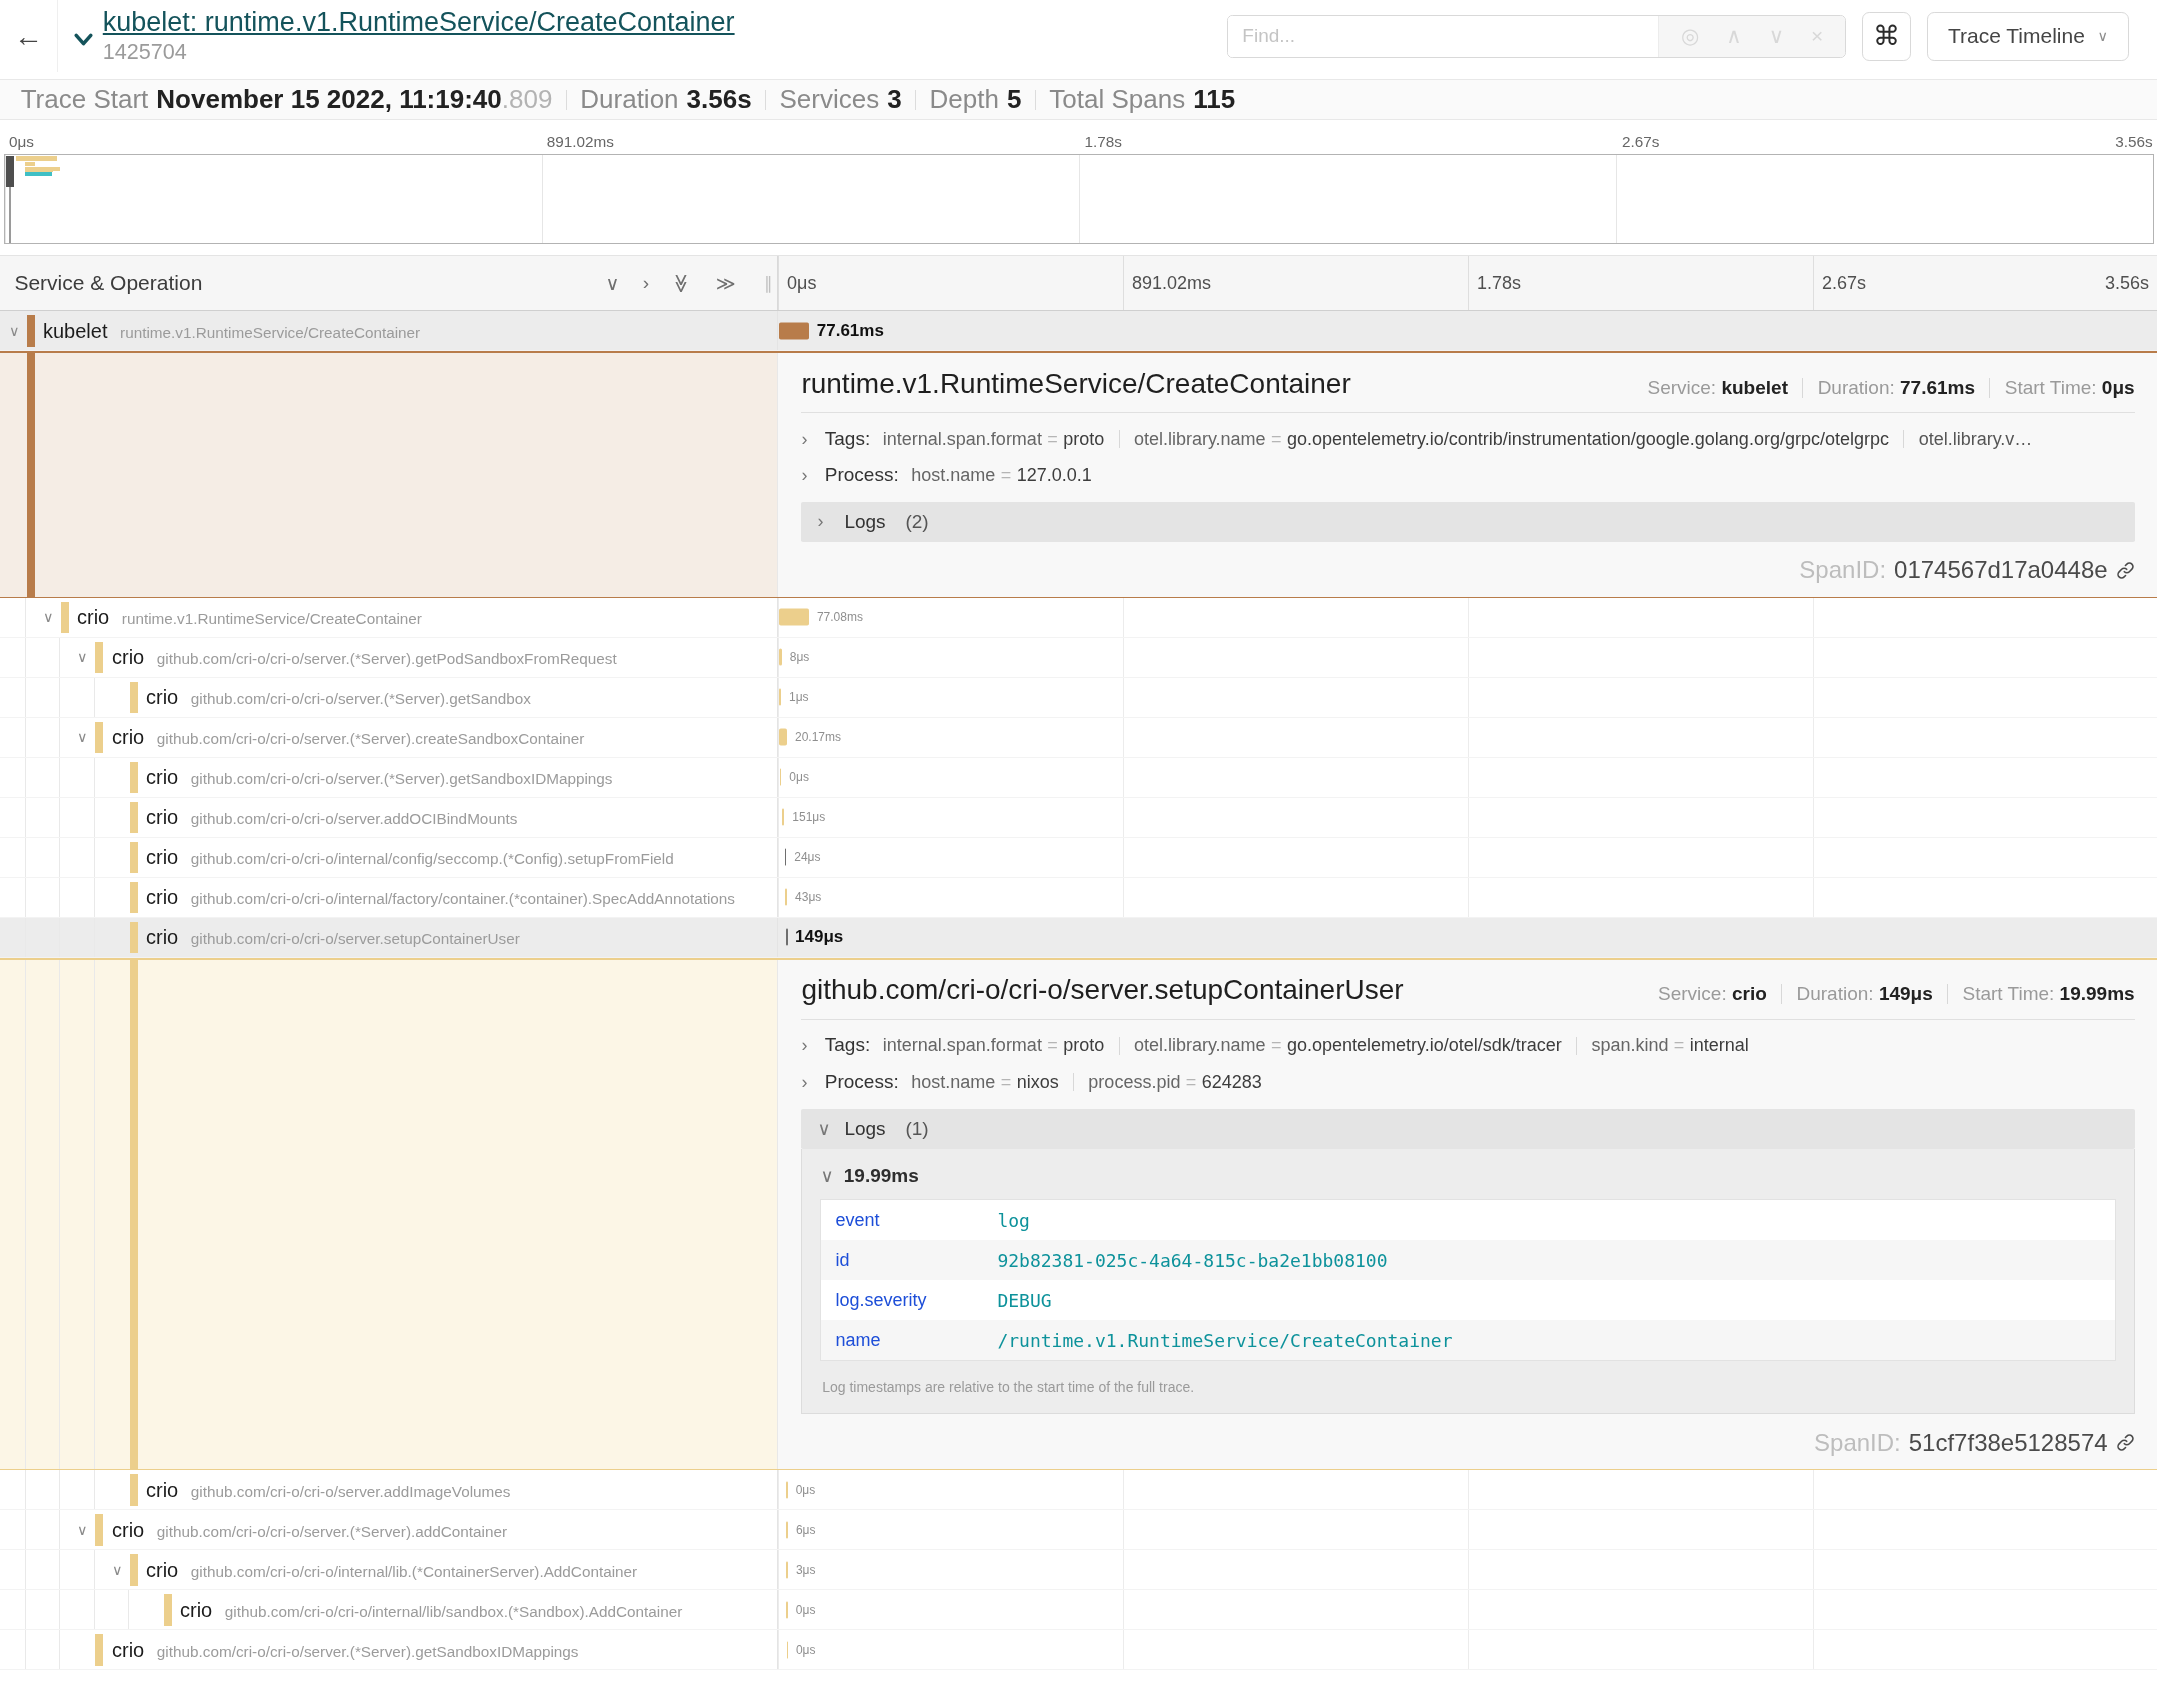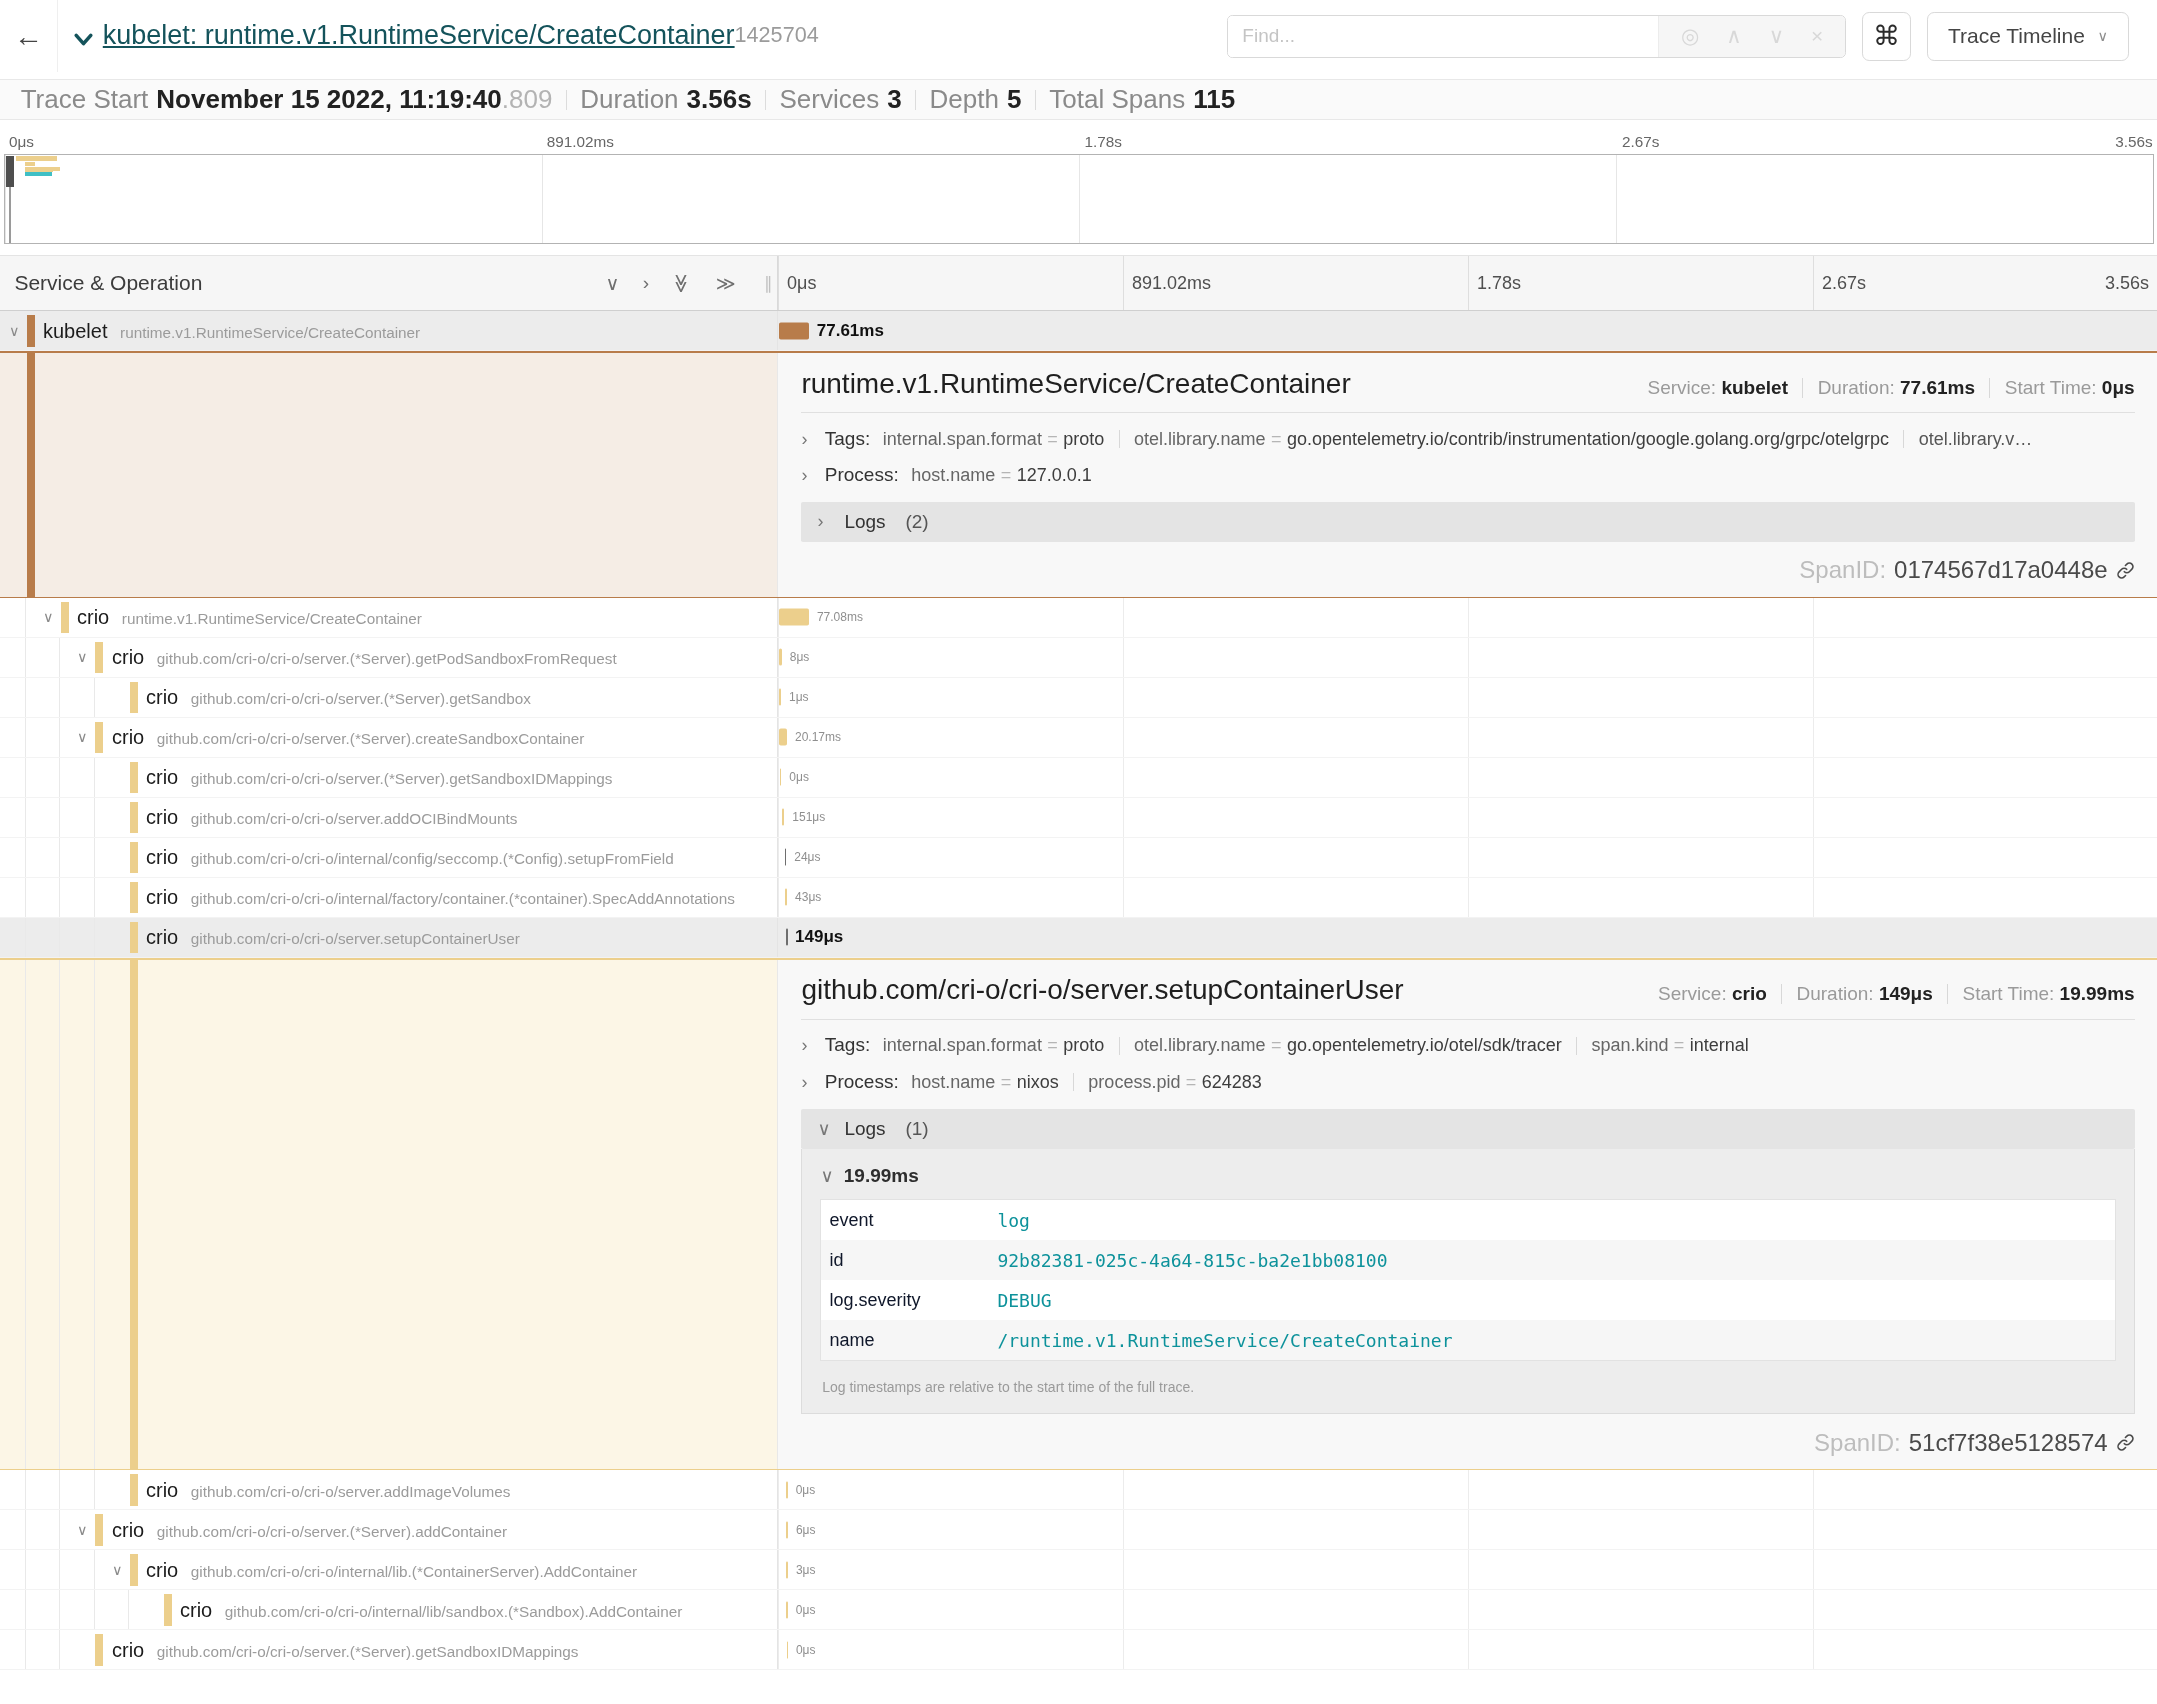--- a/index.html
+++ b/index.html
@@ -5,21 +5,21 @@
   * { box-sizing: border-box; margin: 0; padding: 0; }
   html,body { width:2158px; height:1705px; overflow:hidden; background:#fff;
     font-family:"Liberation Sans", sans-serif; color:#222; }
 
   
   .app-header { display:flex; align-items:center; height:72px; padding-right:29px; }
   .back-btn { width:58px; height:100%; display:flex; align-items:center; justify-content:center;
     font-size:29px; color:#444; border-right:0.9px solid #efefef; cursor:pointer; background:#fff; border-top:none; border-bottom:none; border-left:none;}
   .title-block { display:flex; align-items:center; gap:7.2px; padding-left:12.6px; flex:1; min-width:0; }
   .title-chevron { margin-top:9px; }
-  .title-texts { display:flex; flex-direction:row; }
+  .title-texts { display:flex; flex-direction:column; }
   .trace-title { font-size:27px; font-weight:500; color:#14535b; text-decoration:underline;
     text-decoration-color:#14535b; line-height:1.15; white-space:nowrap; }
   .trace-id { font-size:21.6px; color:#9b9b9b; margin-top:1.8px; }
   .find-box { display:flex; align-items:stretch; width:619px; height:43px; border:0.9px solid #d9d9d9;
     border-radius:5.4px; overflow:hidden; background:#fff; }
   .find-input { flex:1; border:none; outline:none; font-size:19px; padding:0 14.4px; color:#444; min-width:0;}
   .find-input::placeholder { color:#c4c4c4; }
   .find-suffix { display:flex; align-items:center; gap:27px; padding:0 21.6px; background:#f6f6f6;
     border-left:0.9px solid #ececec; color:#d8d8d8; font-size:21px; }
   .find-suffix span { cursor:pointer; }
@@ -102,21 +102,21 @@
     padding:0 16px; font-size:19px; border-radius:1.8px; cursor:pointer; }
   .dp-logs-bar .sec-chev { width:27px; }
   .logs-count { color:#555; margin-left:7.2px; }
   .logs-body { background:#ededed; border:0.9px solid #dcdcdc; border-top:none; padding:14.4px 18px 12.6px 18px; }
   .log-ts { display:flex; align-items:center; font-size:19px; font-weight:700; color:#2e2e2e;
     margin:1.8px 0 12.6px 0; cursor:pointer; }
   .log-ts .sec-chev { font-weight:400; }
   .log-table { background:#fff; border:0.9px solid #e2e2e2; }
   .log-frow { display:flex; align-items:center; min-height:40px; font-size:18px; }
   .log-frow:nth-child(even) { background:#f6f6f6; }
-  .log-key { width:176px; flex-shrink:0; padding-left:8px; color:#0f172a; }
+  .log-key { width:176px; flex-shrink:0; padding-left:14px; color:#1d4ed8; }
   .log-val { font-family:"DejaVu Sans Mono", monospace; color:#0d929b; }
   .log-note { margin-top:14.4px; font-size:14px; color:#9a9a9a; padding:3.6px 1.8px 5.4px 1.8px; }
   .dp-spanid { display:flex; justify-content:flex-end; align-items:center; gap:8px;
     margin-top:14.4px; font-size:24px; }
   .spanid-label { color:#bdbdbd; }
   .spanid-value { color:#4a4a4a; }
   .link-icon { cursor:pointer; display:inline-flex; }
 </style>
 </head>
 <body>

